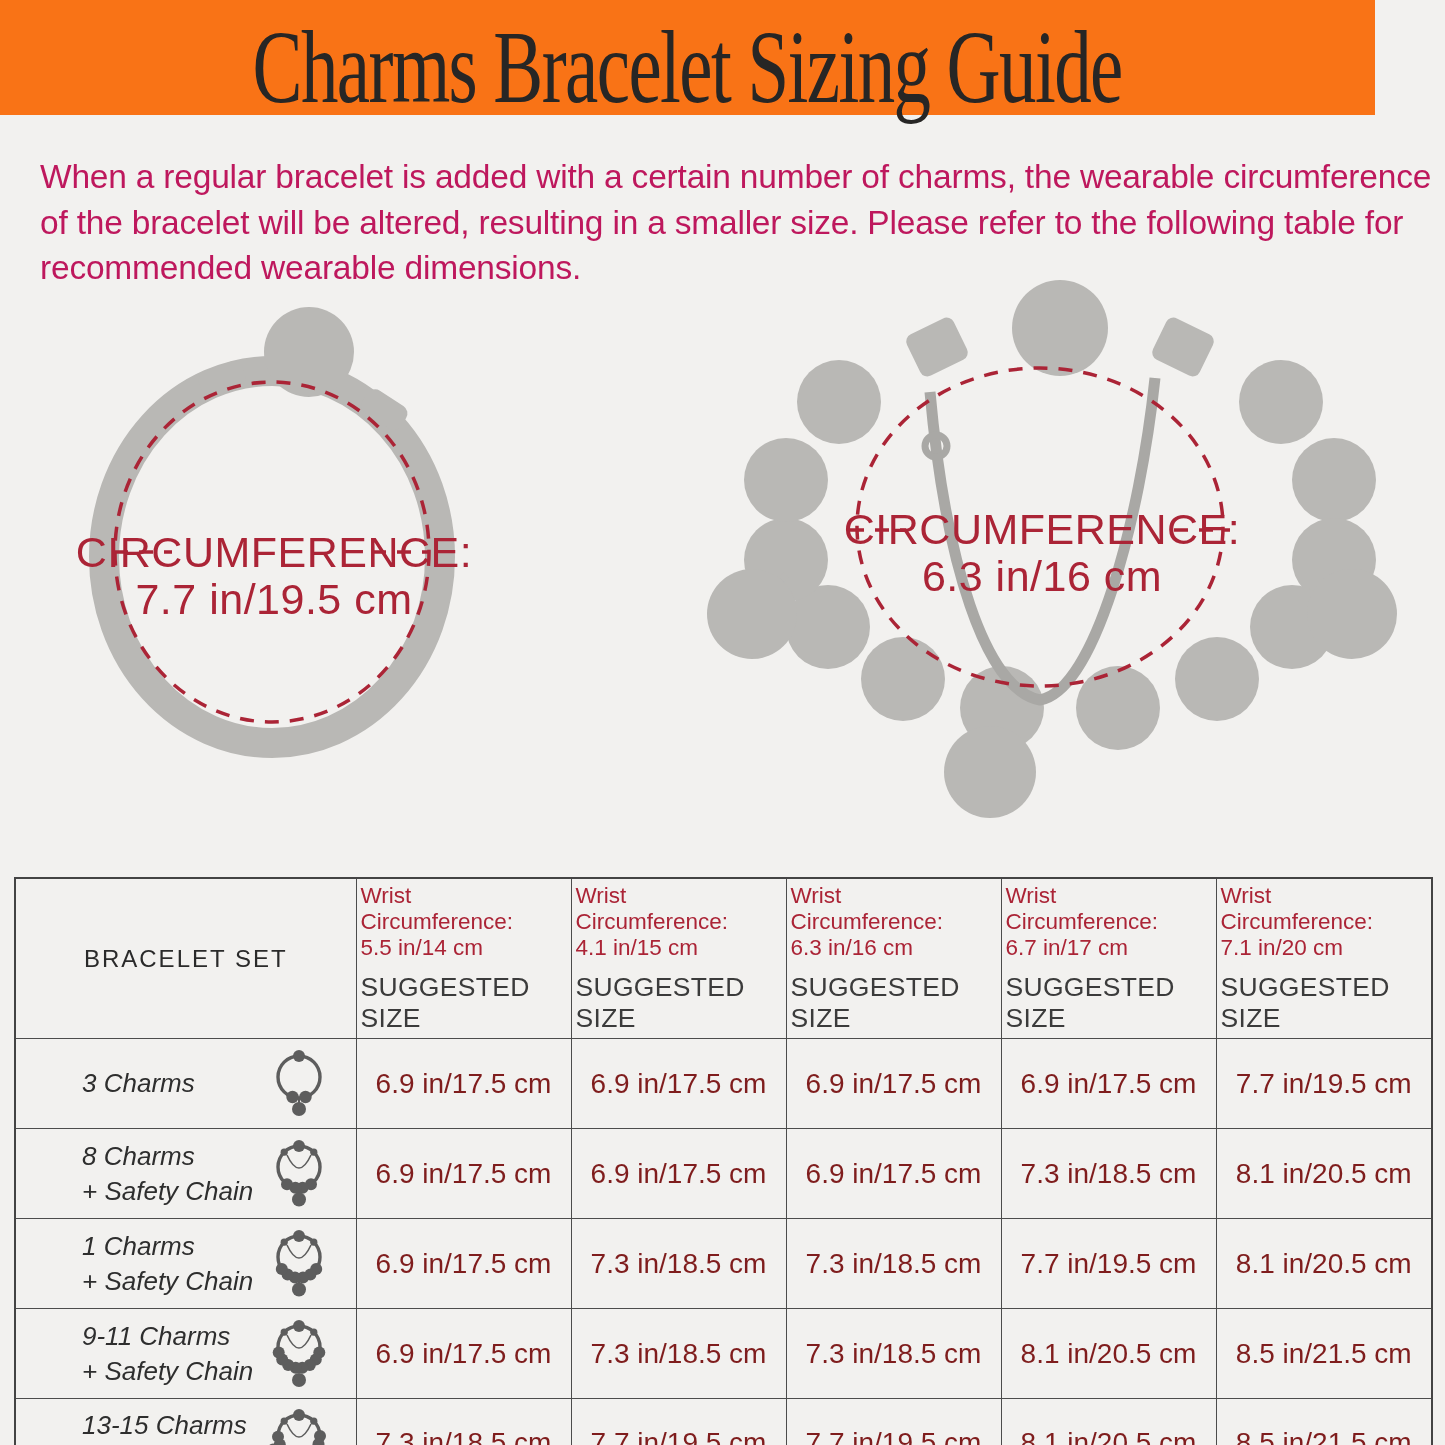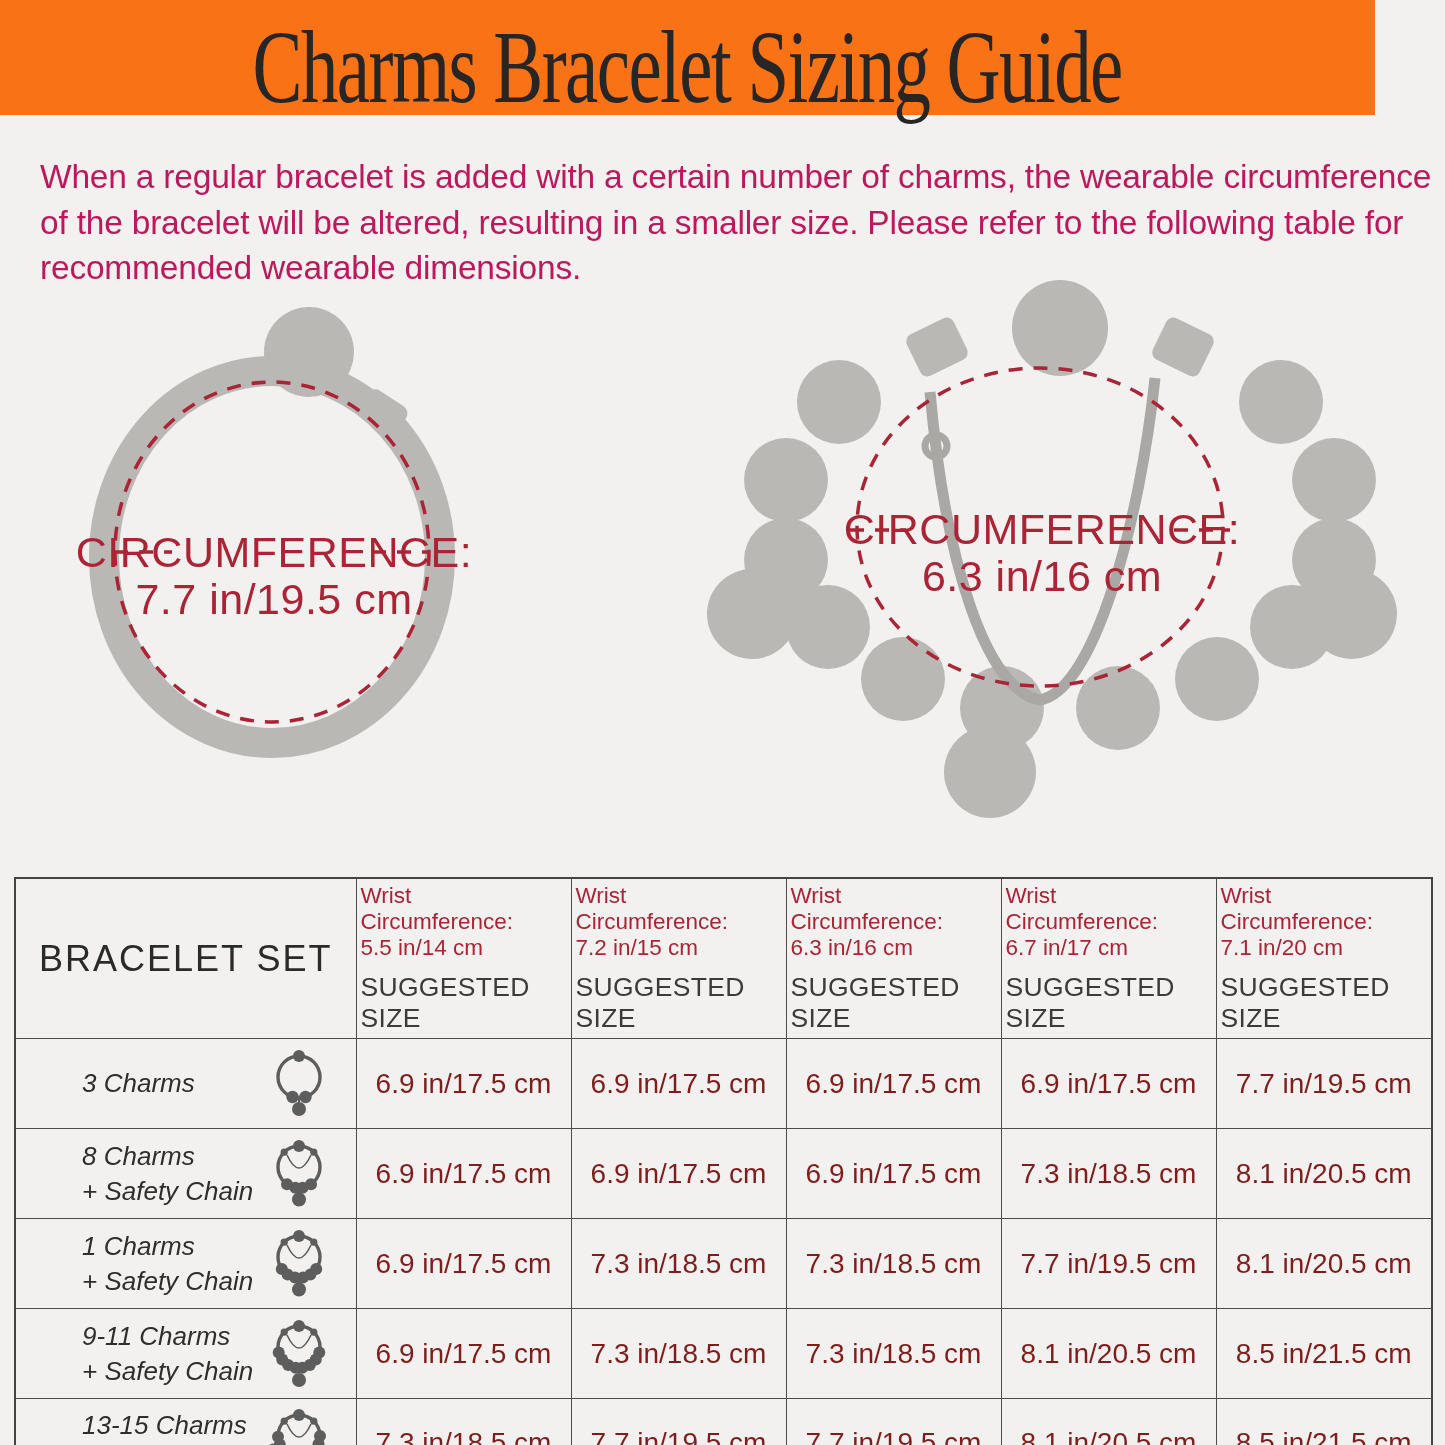--- a/index.html
+++ b/index.html
@@ -40,21 +40,21 @@
     position:absolute;left:14px;top:877px;width:1417px;
     border-collapse:collapse;table-layout:fixed;
     background:#f2f1ef;
   }
   table.size td,table.size th{
     border:1.6px solid #4c4c4c;padding:4px;vertical-align:middle;
     font-weight:400;
   }
   table.size{border:2.5px solid #444;}
   .corner{
-    font-size:36px;letter-spacing:2px;color:#2a2a2a;text-align:center;
+    font-size:24px;letter-spacing:2px;color:#2a2a2a;text-align:center;
   }
   th.colhead{text-align:left;padding:10px 6px 10px 12px;}
   .wrist{color:#ab2436;font-size:22.5px;line-height:26px;}
   .sugg{color:#3b3b3b;font-size:26.5px;margin-top:11px;letter-spacing:0.3px;}
   .rowlab{
     display:flex;align-items:center;justify-content:space-between;
     padding:0 18px 0 62px;height:100%;
   }
   .lab{font-size:26px;color:#2e2e2e;line-height:35px;font-style:italic;}
   .lab div:empty{display:none;}
@@ -135,21 +135,21 @@
   <tbody>
       <tr style="height:103px">
     <th class="corner">BRACELET SET</th>
     <th class="colhead">
       <div class="wrist">Wrist Circumference:</div>
       <div class="wrist">5.5 in/14 cm</div>
       <div class="sugg">SUGGESTED SIZE</div>
     </th>
     <th class="colhead">
       <div class="wrist">Wrist Circumference:</div>
-      <div class="wrist">7.2 in/15 cm</div>
+      <div class="wrist">4.1 in/15 cm</div>
       <div class="sugg">SUGGESTED SIZE</div>
     </th>
     <th class="colhead">
       <div class="wrist">Wrist Circumference:</div>
       <div class="wrist">6.3 in/16 cm</div>
       <div class="sugg">SUGGESTED SIZE</div>
     </th>
     <th class="colhead">
       <div class="wrist">Wrist Circumference:</div>
       <div class="wrist">6.7 in/17 cm</div>

